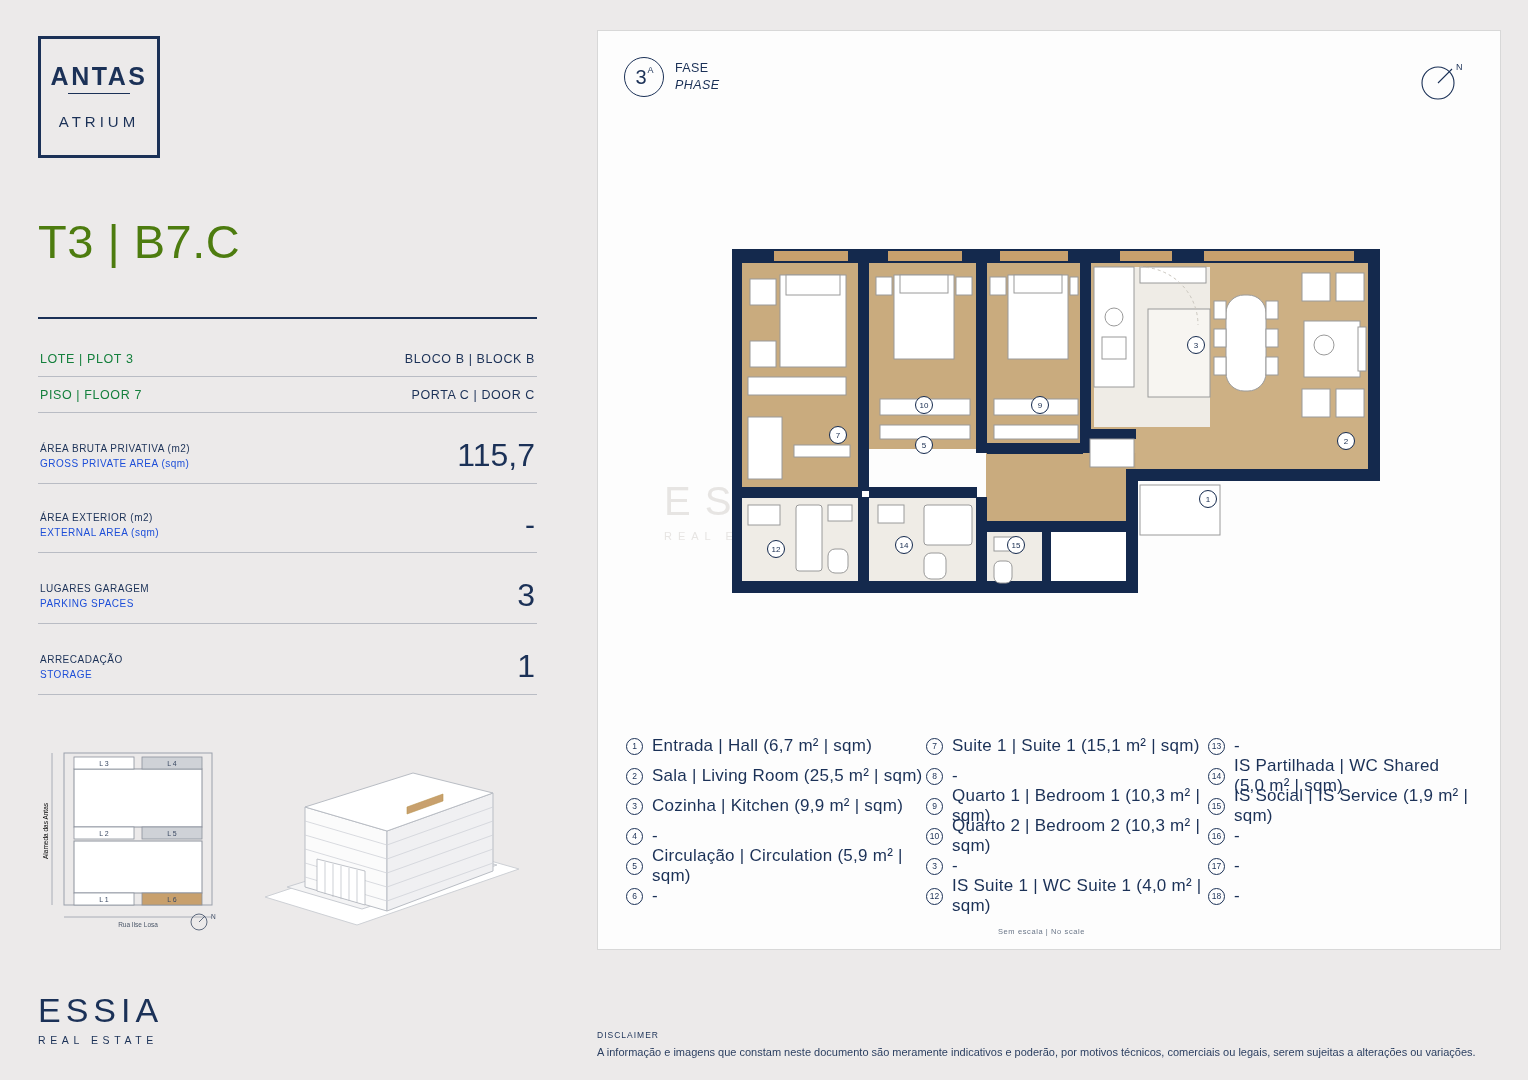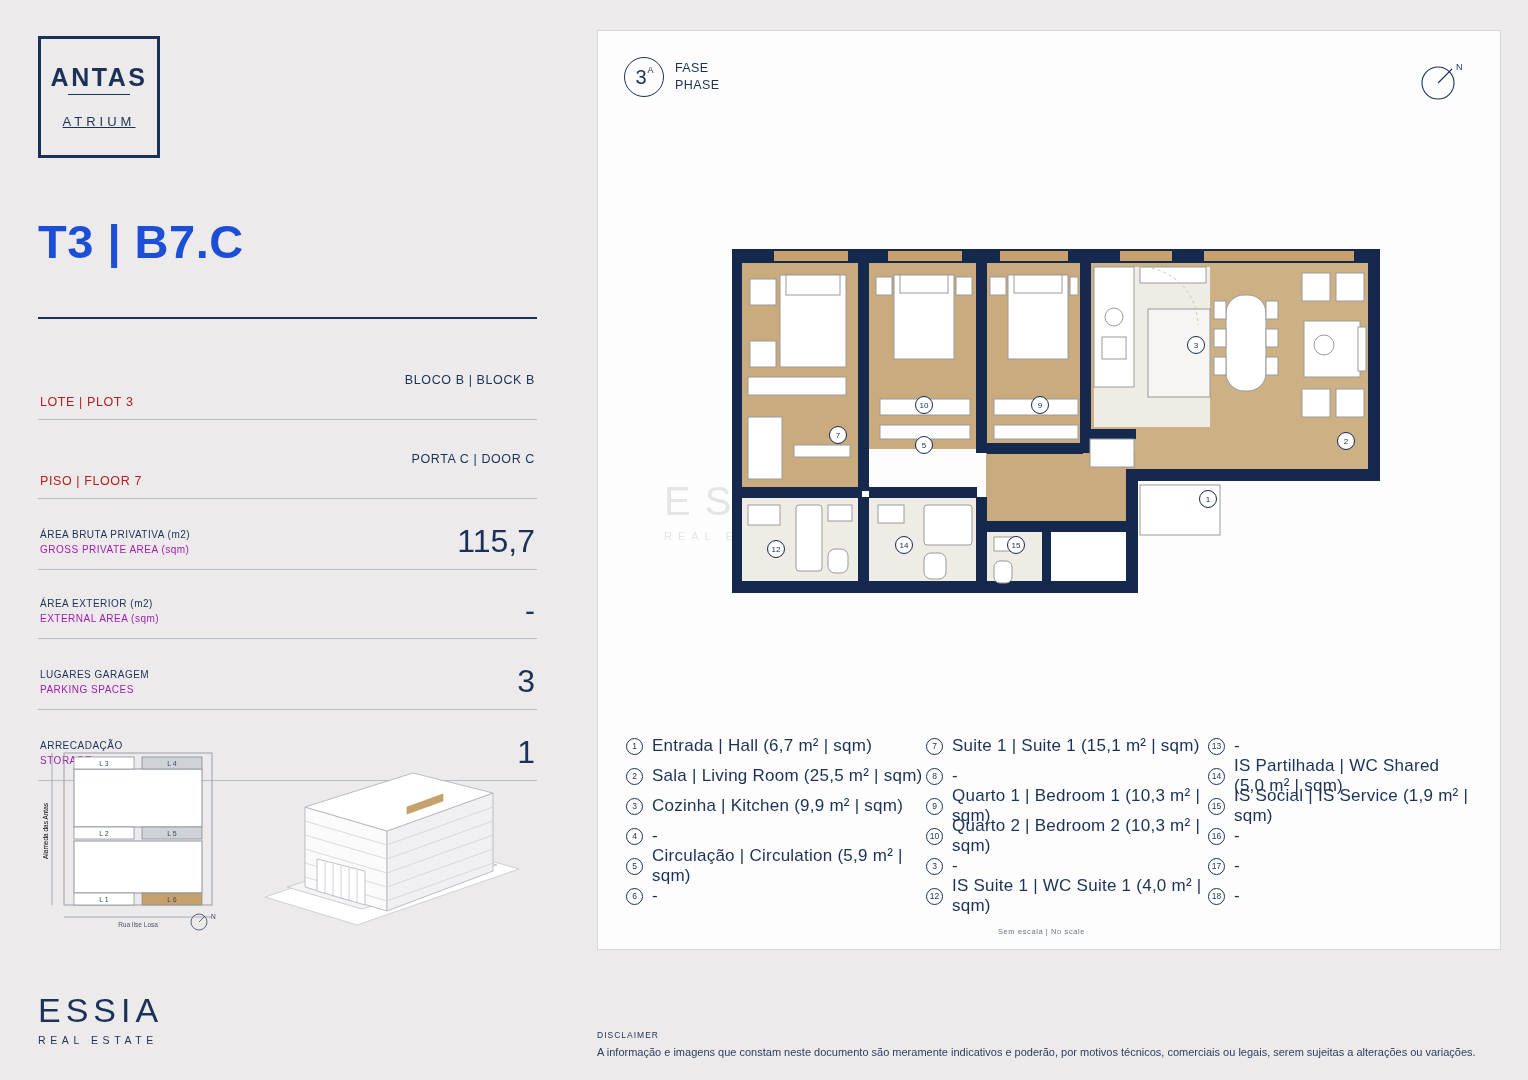--- a/index.html
+++ b/index.html
@@ -24,43 +24,42 @@
     width: 122px; height: 122px;
     border: 3px solid #1b3157;
     display: flex; flex-direction: column;
     align-items: center; justify-content: center;
   }
   .logo-antas {
     font-size: 25px; letter-spacing: 2.5px; font-weight: 700;
     color: #1b3157; line-height: 1;
   }
   .logo-atrium {
-    font-size: 13px; letter-spacing: 4px; color: #1b3157;
+    font-size: 15px; letter-spacing: 4px; color: #1b3157;
     margin-top: 15px;
-    text-decoration: underline;
   }
   .logo-rule { width: 62px; height: 1px; background: #1b3157; margin: 4px 0 4px 0; }
 
   .title {
     margin-top: 56px;
-    font-size: 47px; font-weight: 700; letter-spacing: 0.5px;
-    color: #1d4ed8;
+    font-size: 47px; font-weight: 400; letter-spacing: 0.5px;
+    color: #4d7c0f;
   }
   .hr-thick { height: 1.5px; background: #1b3157; margin-top: 48px; }
   .hr { height: 1px; background: #b9bcc4; }
 
   .row { display: flex; justify-content: space-between; align-items: center;
          padding: 11px 2px 10px 2px; font-size: 12.5px; letter-spacing: .6px; }
-  .row .lt { color: #b91c1c; margin-top: 43px; }
+  .row .lt { color: #15803d; }
   .row .rt { color: #1b3157; }
 
   .metric { display: flex; justify-content: space-between; align-items: flex-end;
             padding: 14px 2px 12px 2px; }
   .metric .labels { font-size: 10px; line-height: 1.5; letter-spacing: .5px; }
-  .metric .labels .l2 { color: #a21caf; }
+  .metric .labels .l2 { color: #1d4ed8; }
   .metric .value { font-size: 32px; font-weight: 400; line-height: 1; color: #1b3157; margin-top: 12px; }
   .metric .value.small { font-size: 30px; }
 
   .bottom-figs {
     position: absolute; left: 38px; bottom: 148px;
     display: flex; gap: 34px; align-items: flex-end;
   }
   .siteplan { width: 185px; height: 185px; position: relative; }
   .bldg { width: 270px; height: 185px; position: relative; }
 
@@ -77,21 +76,21 @@
     border: 1px solid #d8d8d8;
   }
   .phase { position: absolute; left: 26px; top: 26px; display: flex; align-items: center; gap: 11px; }
   .phase-circle {
     width: 40px; height: 40px; border: 1.4px solid #1b3157; border-radius: 50%;
     display: flex; align-items: center; justify-content: center;
     font-size: 20px; color: #1b3157; position: relative;
   }
   .phase-circle sup { font-size: 9px; position: relative; top: -7px; left: 1px; }
   .phase-text { font-size: 12.5px; line-height: 1.35; letter-spacing: .4px; }
-  .phase-text .it { }
+  .phase-text .it { font-style: italic; }
 
   .compass { position: absolute; right: 34px; top: 26px; width: 48px; height: 48px; }
 
   .plan { position: absolute; left: 130px; top: 218px; width: 670px; height: 370px; }
 
   .watermark {
     position: absolute; left: 66px; top: 448px;
     font-size: 40px; letter-spacing: 14px; color: #e7e5e3; font-weight: 400;
     pointer-events: none; user-select: none;
   }

